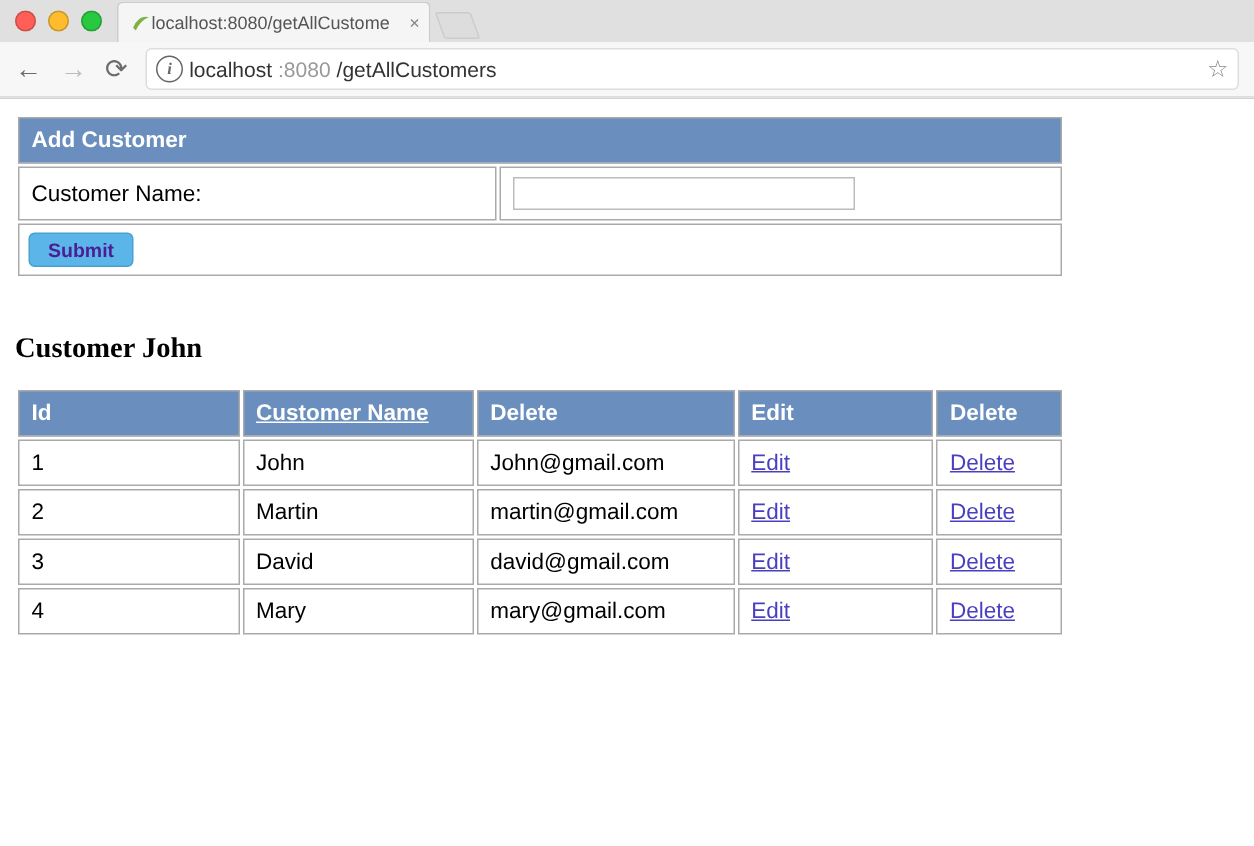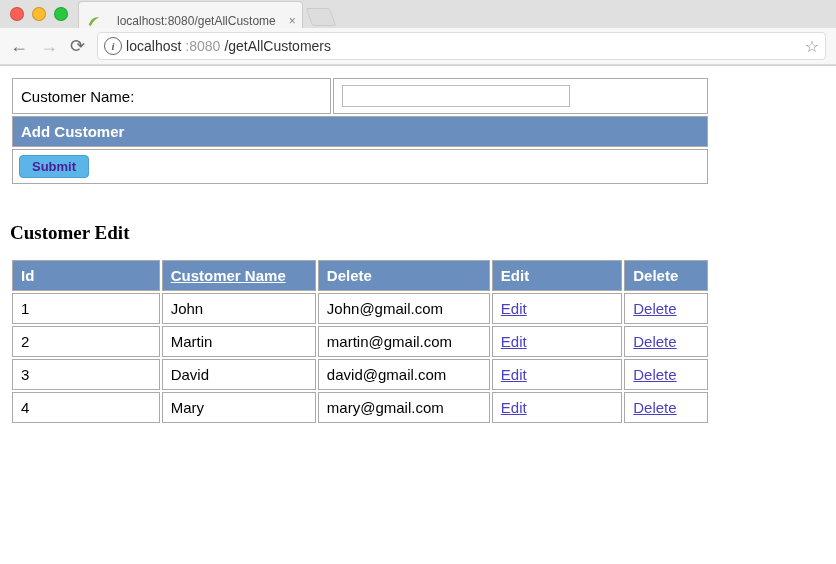--- a/index.html
+++ b/index.html
@@ -15,31 +15,31 @@
       background: #e0e0e0;
       position: relative;
     }
     .dots { display: flex; gap: 8px; padding-left: 10px; }
     .dot { width: 12px; height: 12px; border-radius: 50%; border: 0.5px solid rgba(0,0,0,0.2); }
     .dot.red { background: #ff5f57; }
     .dot.yellow { background: #febc2e; }
     .dot.green { background: #28c840; }
     .tab {
       display: flex;
-      align-items: flex-end;
+      align-items: center;
       background: #f5f5f5;
       height: 26px;
       margin-left: 10px;
       padding: 0 26px 0 8px;
       border-radius: 4px 4px 0 0;
       border: 1px solid #ccc;
       border-bottom: none;
       font-size: 12px;
       color: #555;
-      gap: 16px;
+      gap: 0;
       max-width: 220px;
       overflow: hidden;
       white-space: nowrap;
       align-self: flex-end;
       position: relative;
     }
     .tab .x { position: absolute; right: 6px; font-size: 12px; color: #888; }
     .favicon { width: 14px; height: 14px; }
     .newtab {
       width: 22px;
@@ -187,37 +187,37 @@
       <span class="star">☆</span>
     </div>
   </div>
 </div>
 
 <div class="page-content">
 
   <table class="form-table">
     <tbody>
         <tr>
+      <td colspan="2" class="form-header">Add Customer</td>
+    </tr>
+    <tr>
       <td class="form-label">Customer Name:</td>
       <td class="form-input-cell">
         <input type="text" class="form-input" value="" style="">
       </td>
-    </tr>
-    <tr>
-      <td colspan="2" class="form-header">Add Customer</td>
     </tr>
     <tr class="submit-row">
       <td colspan="2">
         <button class="btn-submit">Submit</button>
       </td>
     </tr>
   </tbody>
     </table>
 
-  <h3 class="list-title">Customer Edit</h3>
+  <h3 class="list-title">Customer John</h3>
 
   <table class="data-table">
     <thead>
       <tr>
         <th class="col-id">Id</th>
         <th class="col-name">Customer Name</th>
         <th class="col-email">Delete</th>
         <th class="col-edit">Edit</th>
         <th class="col-delete">Delete</th>
       </tr>

